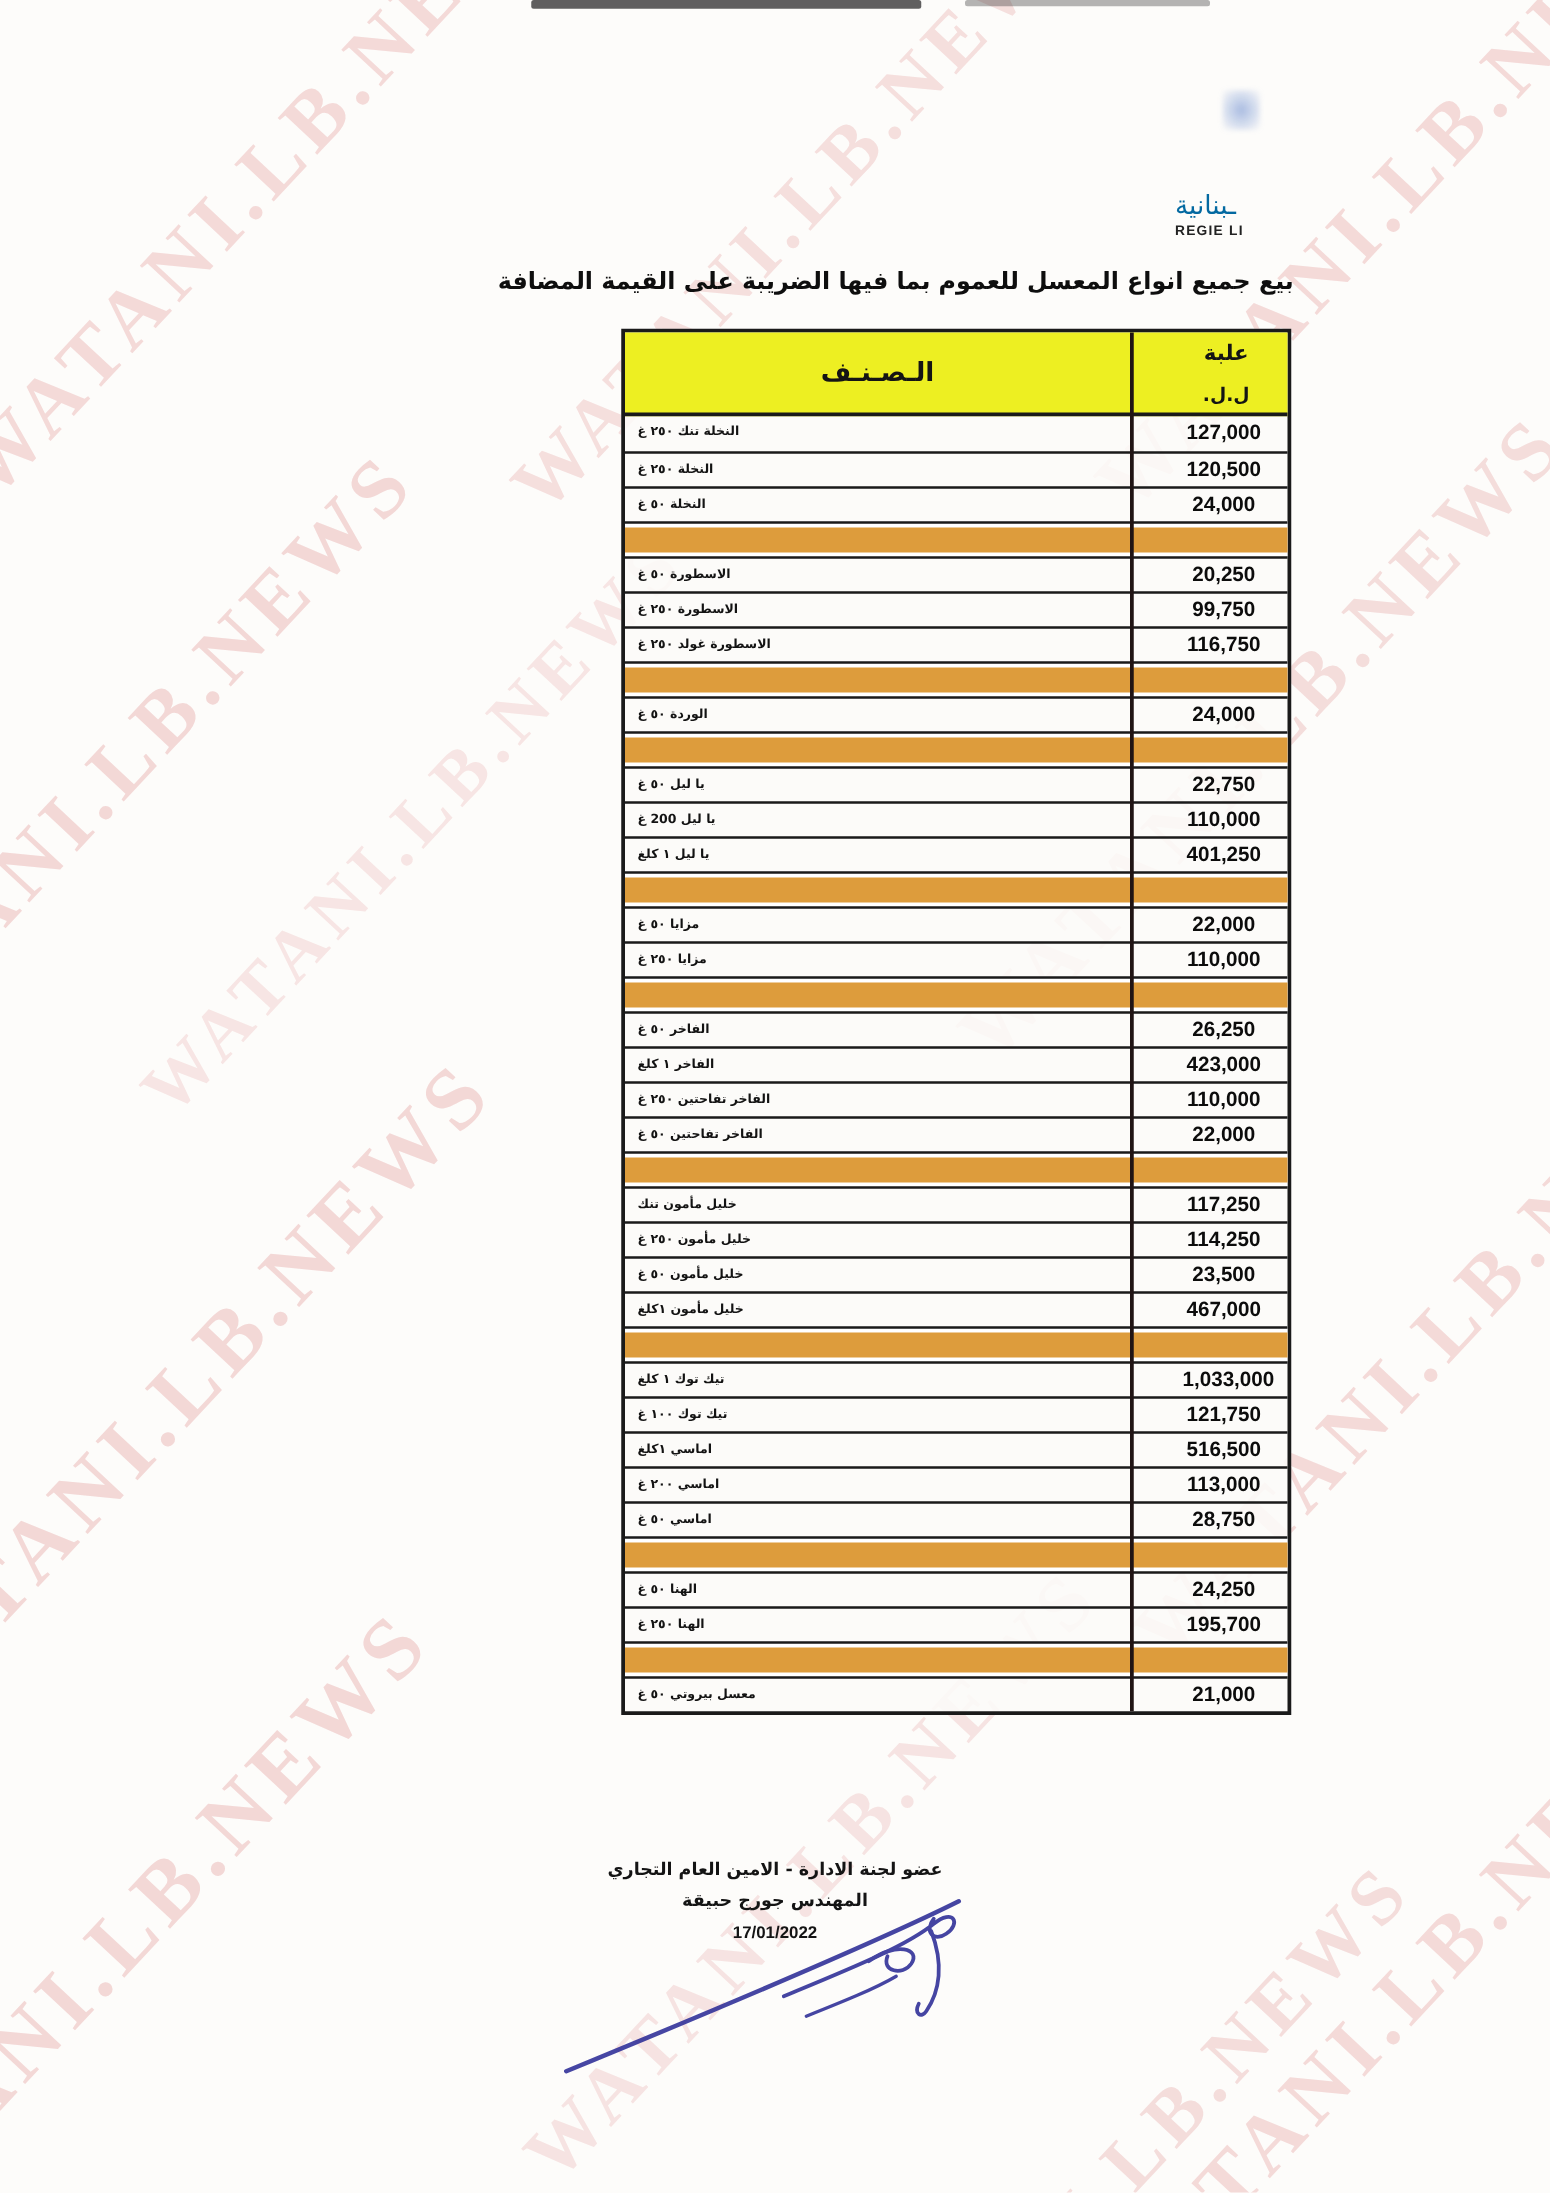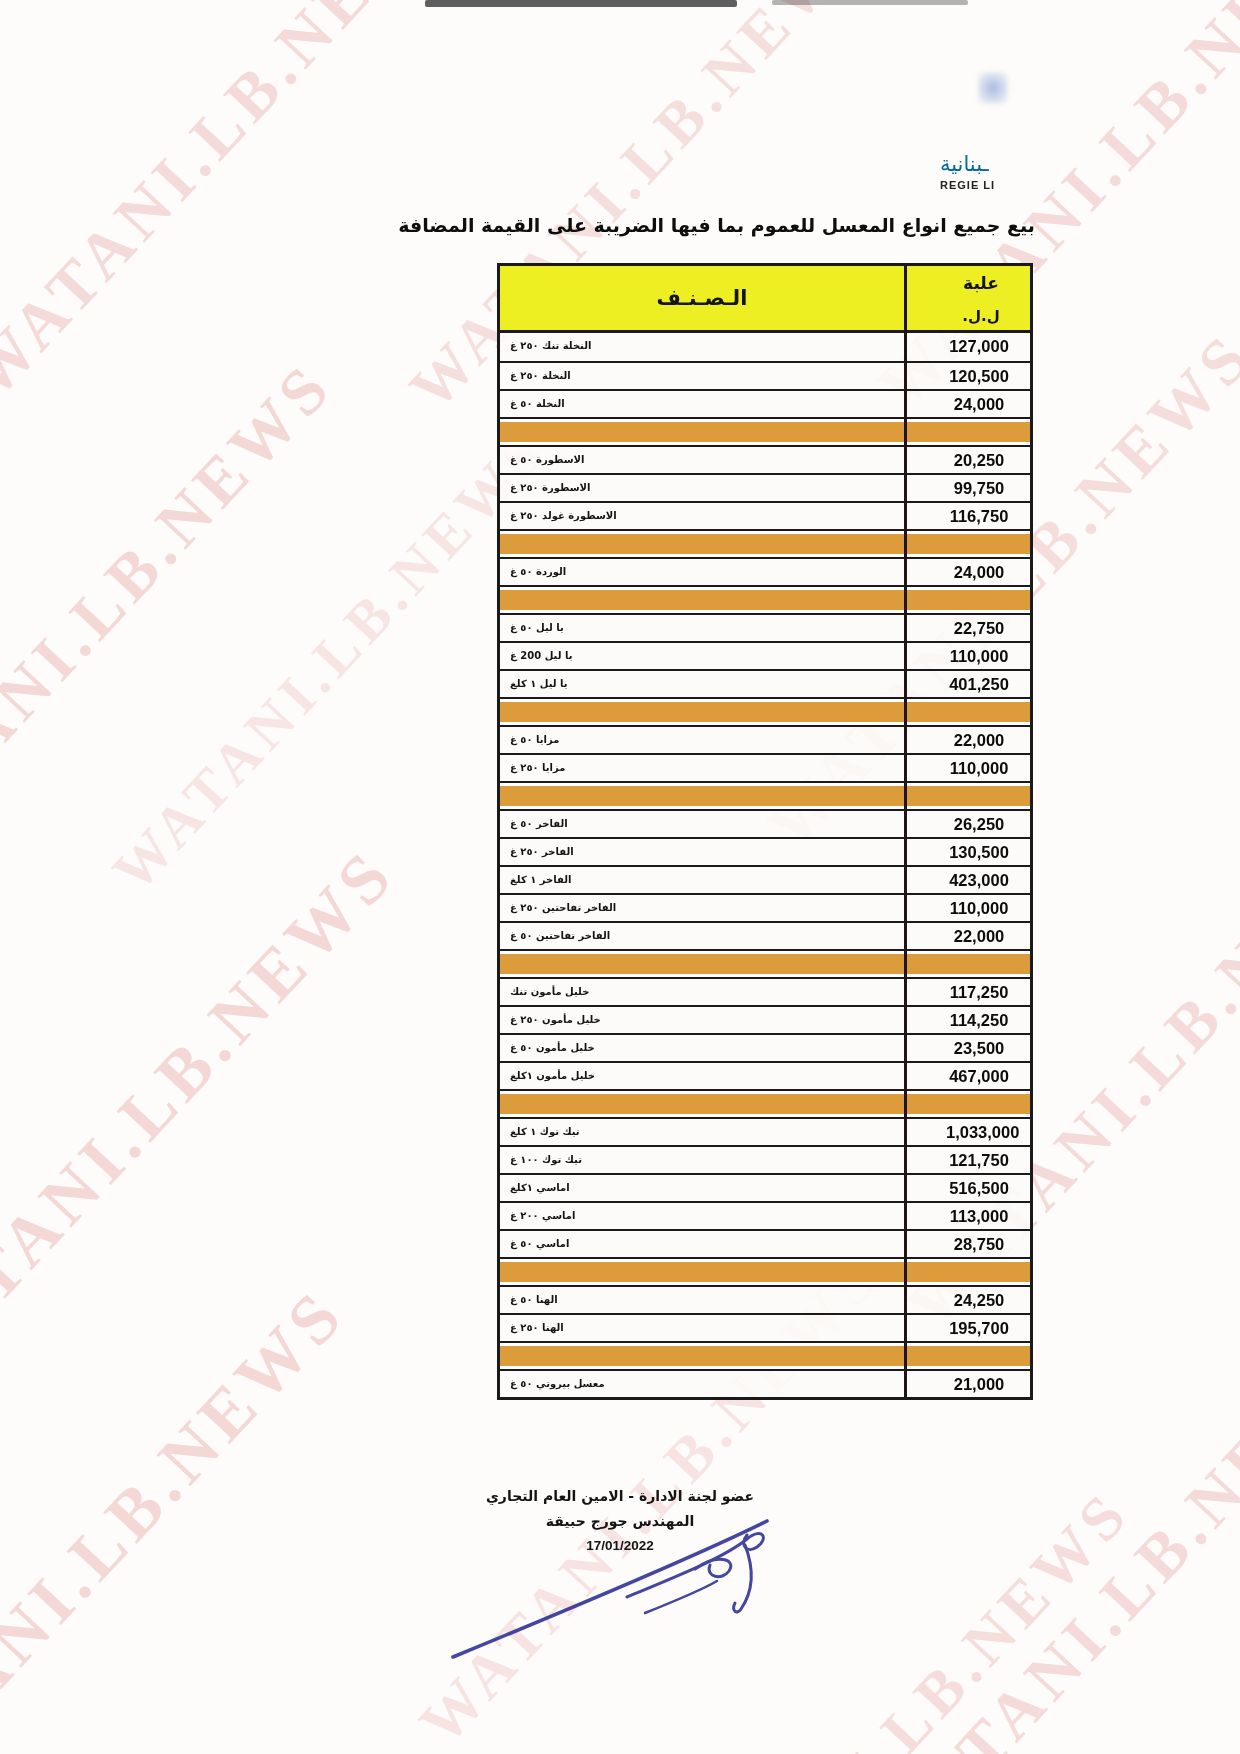--- a/index.html
+++ b/index.html
@@ -193,24 +193,20 @@
 
   <div class="t-row sep">
     <div class="sep-band"></div>
   </div>
 
   <div class="t-row">
     <div class="cell name">الفاخر ٥٠ غ</div>
     <div class="cell price">26,250</div>
   </div>
 
-  <div class="t-row">
-    <div class="cell name">الفاخر ٢٥٠ غ</div>
-    <div class="cell price">130,500</div>
-  </div>
 
   <div class="t-row">
     <div class="cell name">الفاخر ١ كلغ</div>
     <div class="cell price">423,000</div>
   </div>
 
   <div class="t-row">
     <div class="cell name">الفاخر تفاحتين ٢٥٠ غ</div>
     <div class="cell price">110,000</div>
   </div>

